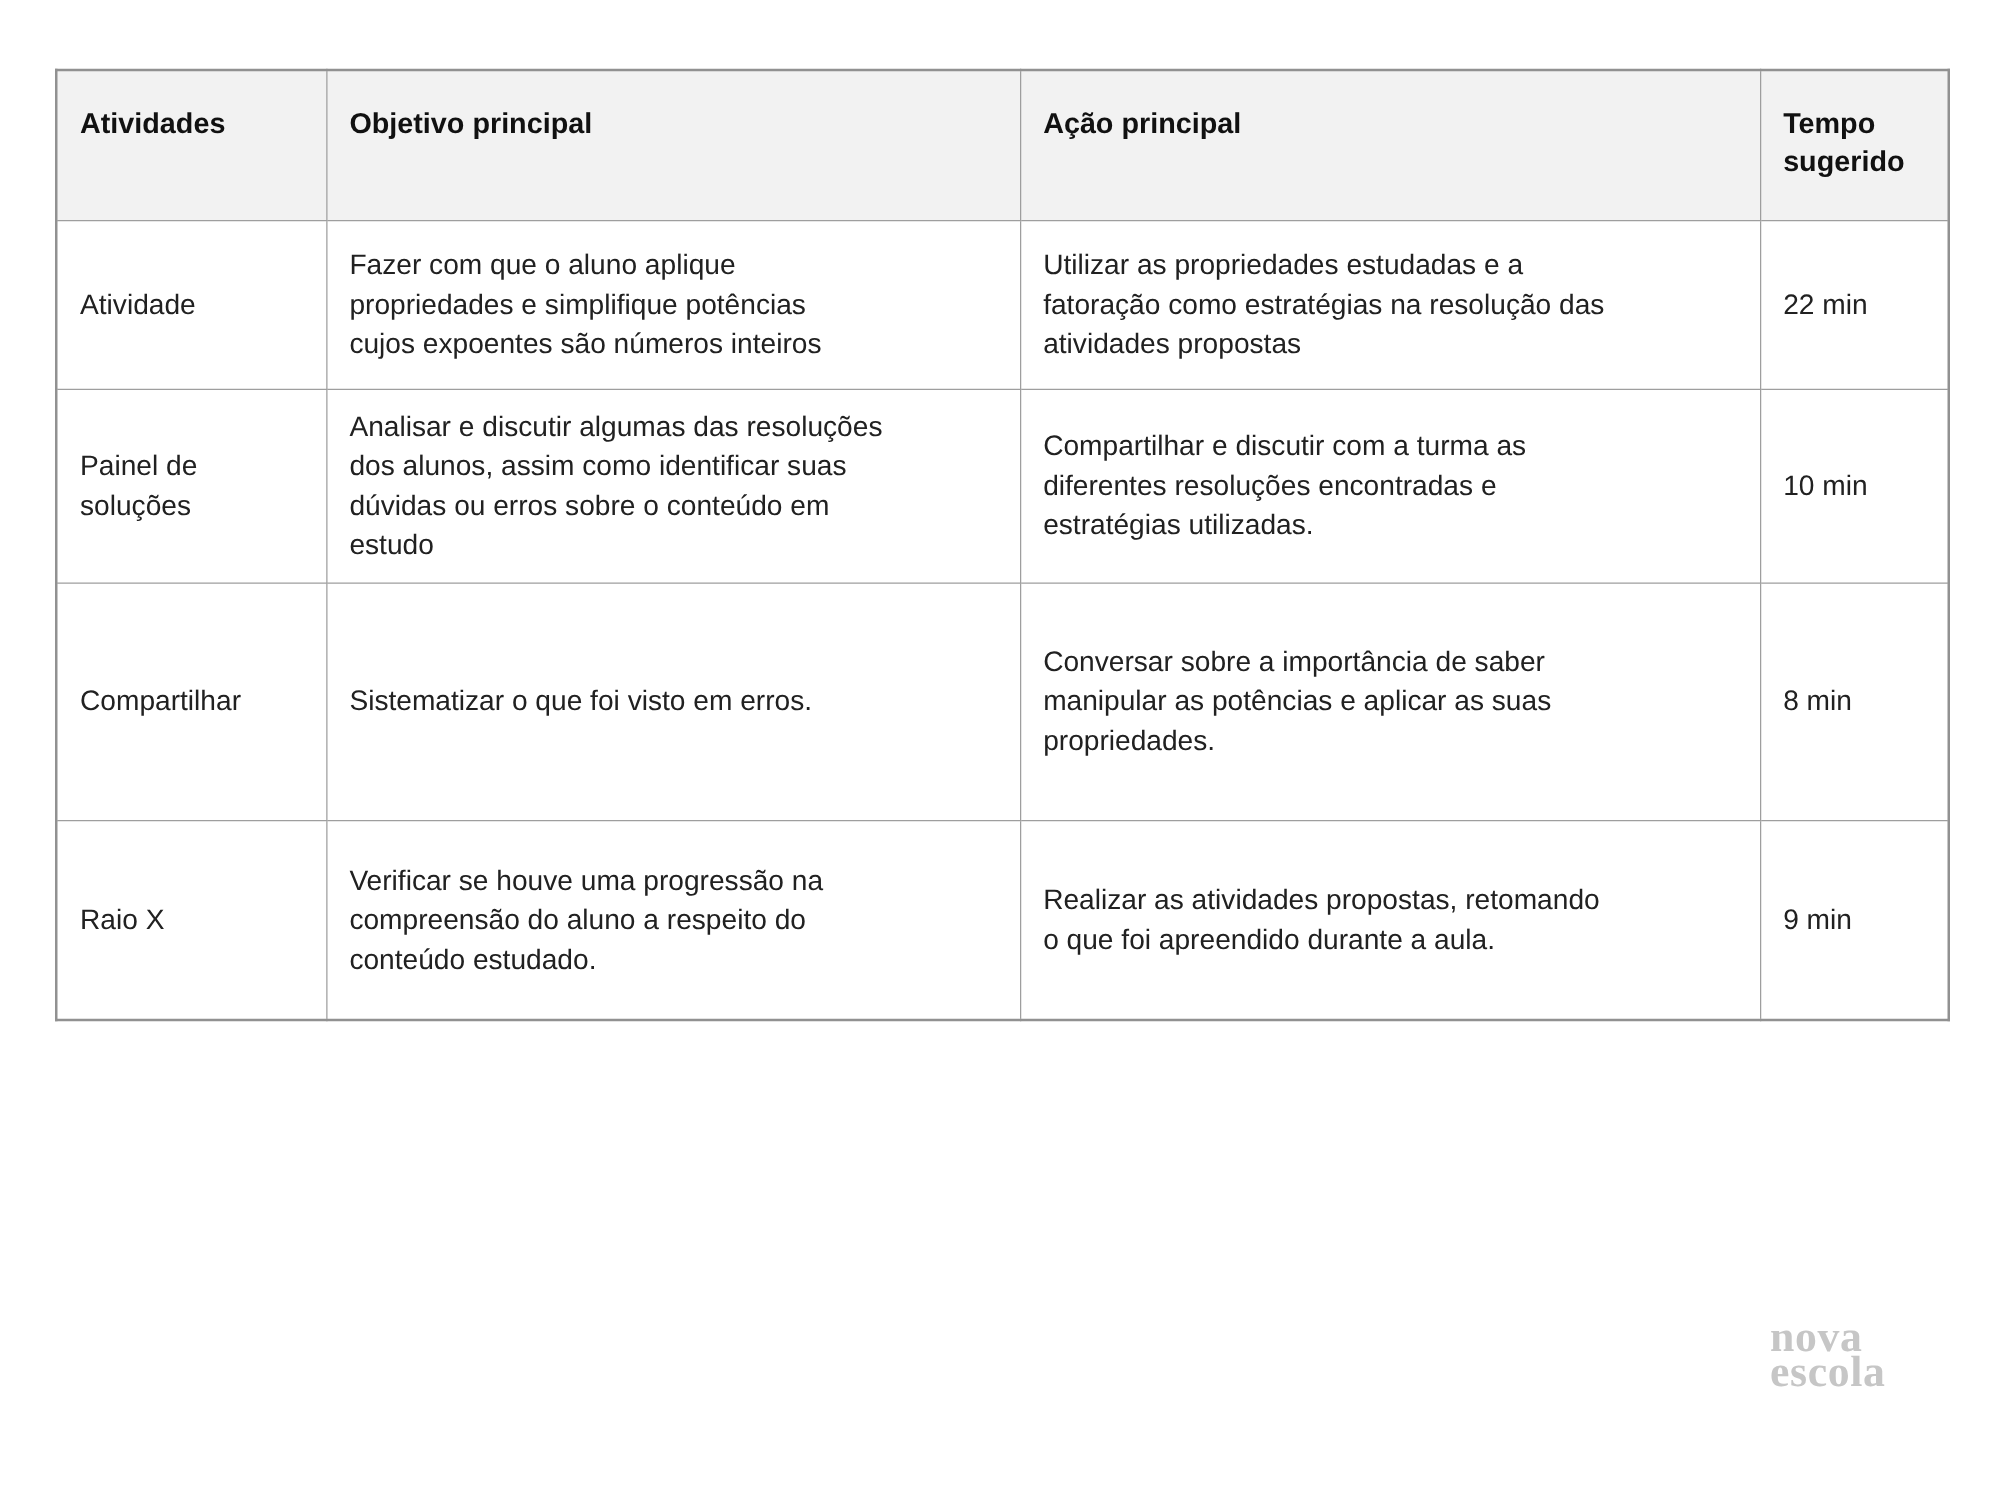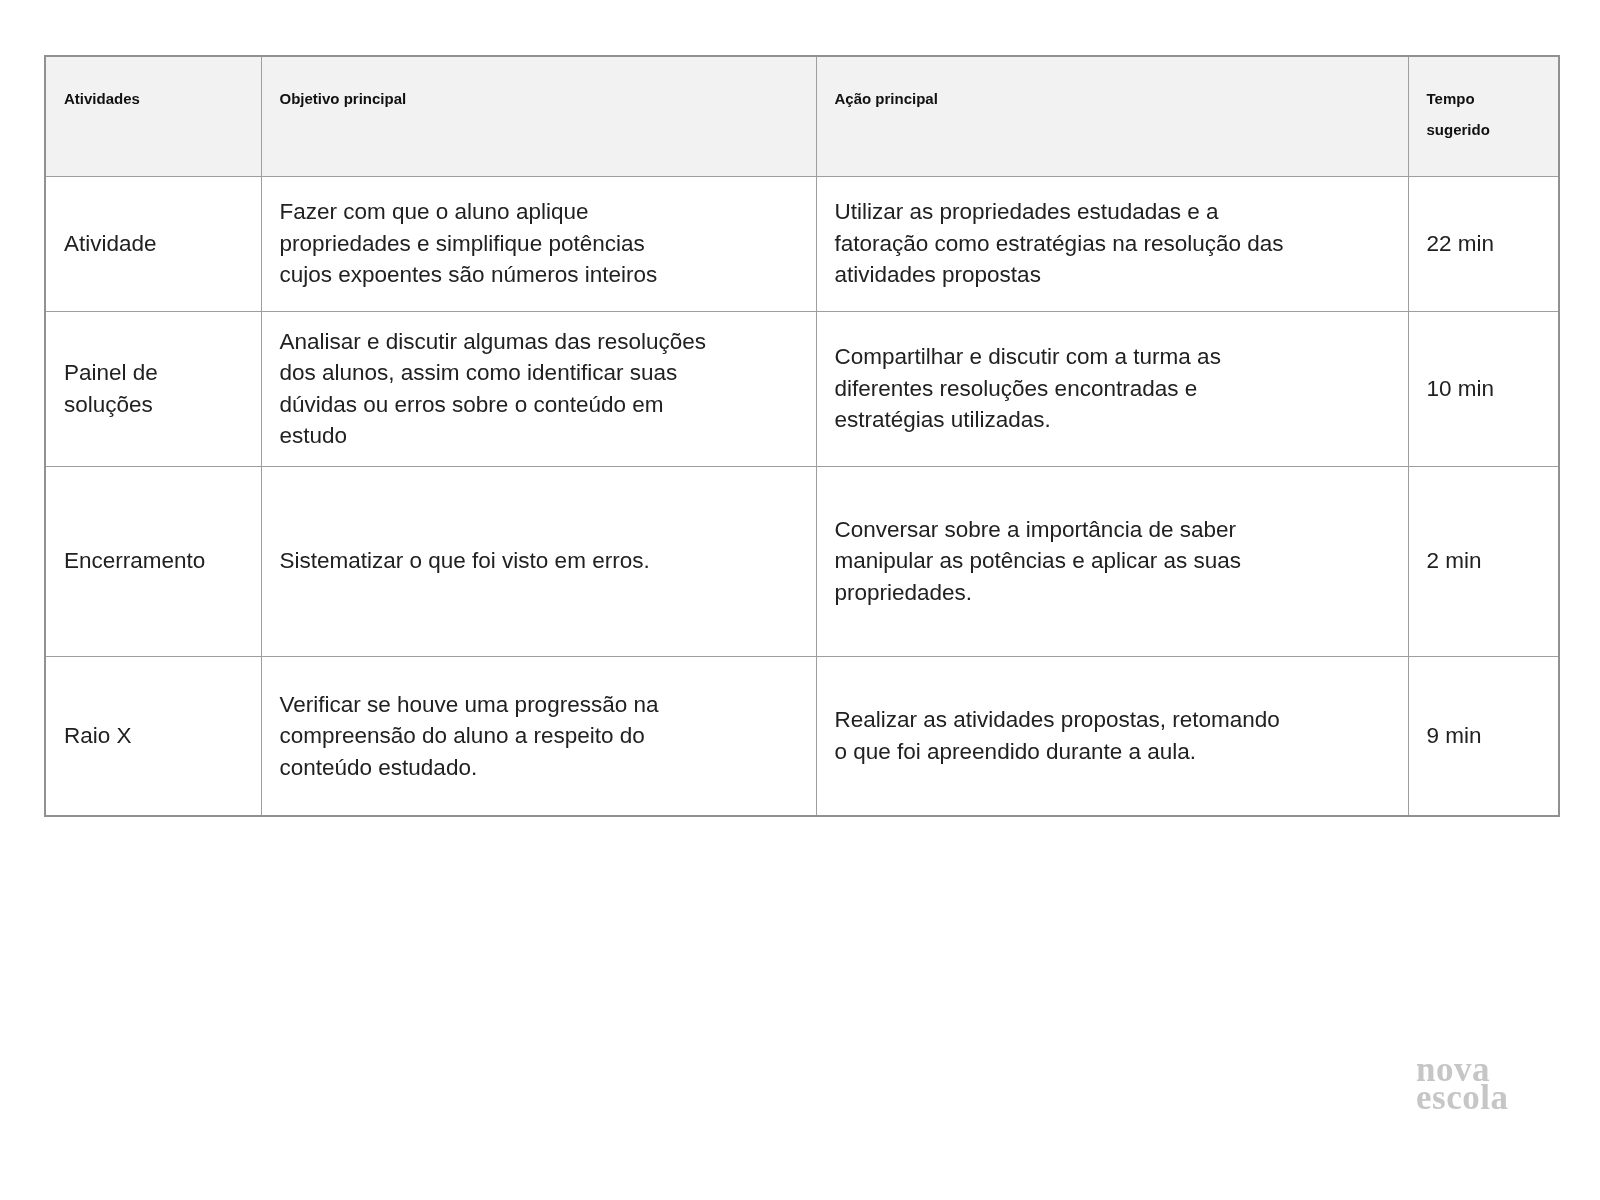--- a/index.html
+++ b/index.html
@@ -33,21 +33,21 @@
   th, td {
     border: 1px solid #9e9e9e;
     box-sizing: border-box;
   }
   thead tr { height: 120px; }
   th {
     background: #f2f2f2;
     text-align: left;
     vertical-align: top;
     padding: 26px 18px 0 18px;
-    font-size: 15px;
+    font-size: 23px;
     line-height: 31px;
     font-weight: bold;
     color: #111111;
   }
   td {
     vertical-align: middle;
     padding: 8px 18px;
     font-size: 22.5px;
     line-height: 31.5px;
     color: #212121;
@@ -107,26 +107,26 @@
         <td>Analisar e discutir algumas das resoluções
 dos alunos, assim como identificar suas
 dúvidas ou erros sobre o conteúdo em
 estudo</td>
         <td>Compartilhar e discutir com a turma as
 diferentes resoluções encontradas e
 estratégias utilizadas.</td>
         <td>10 min</td>
       </tr>
       <tr>
-        <td>Encerramento</td>
+        <td>Compartilhar</td>
         <td>Sistematizar o que foi visto em erros.</td>
         <td>Conversar sobre a importância de saber
 manipular as potências e aplicar as suas
 propriedades.</td>
-        <td>2 min</td>
+        <td>8 min</td>
       </tr>
       <tr>
         <td>Raio X</td>
         <td>Verificar se houve uma progressão na
 compreensão do aluno a respeito do
 conteúdo estudado.</td>
         <td>Realizar as atividades propostas, retomando
 o que foi apreendido durante a aula.</td>
         <td>9 min</td>
       </tr>

